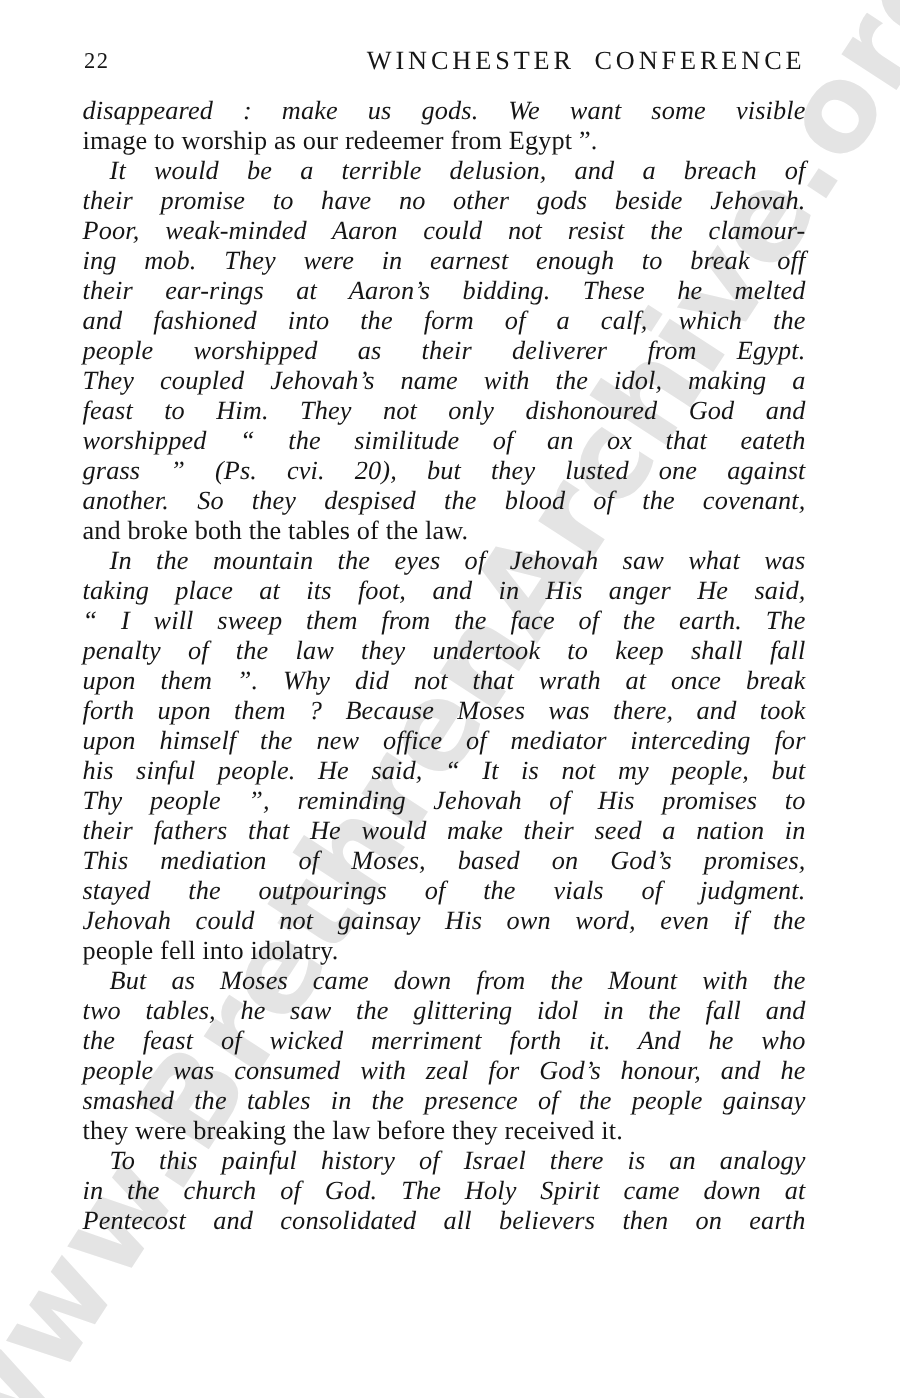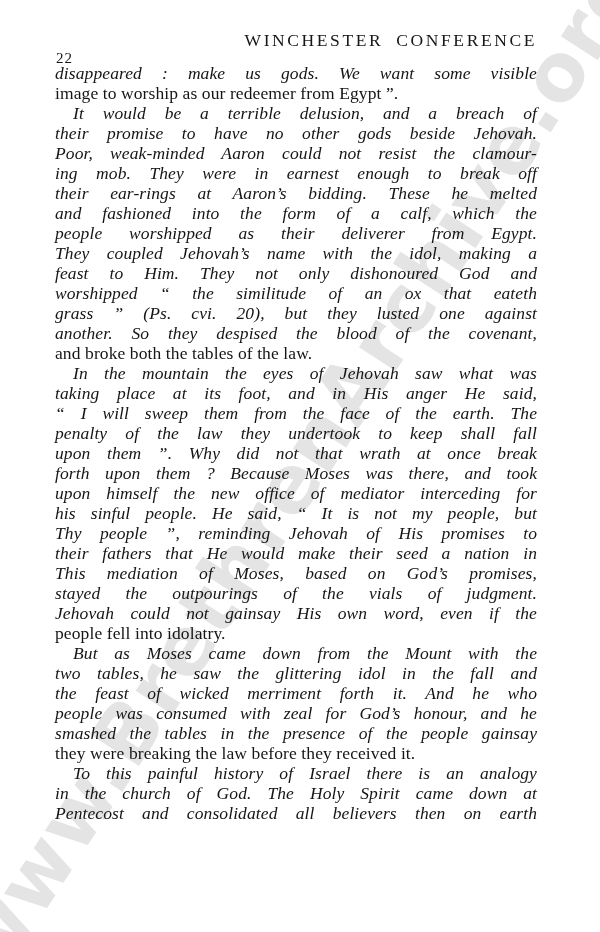--- a/index.html
+++ b/index.html
@@ -30,21 +30,21 @@
   .header {
     position: relative;
     z-index: 1;
     margin: 30px 8px 0 55px;
     width: 482px;
     height: 22px;
     color: #161616;
   }
   .pageno {
     position: absolute;
-    left: 1px; top: 20px;
+    left: 1px; top: 3px;
     font-size: 15px;
     letter-spacing: 1px;
   }
   .title {
     display: block;
     text-align: right;
     font-size: 17.5px;
     letter-spacing: 2.6px;
     word-spacing: 6px;
     padding-left: 22px;

